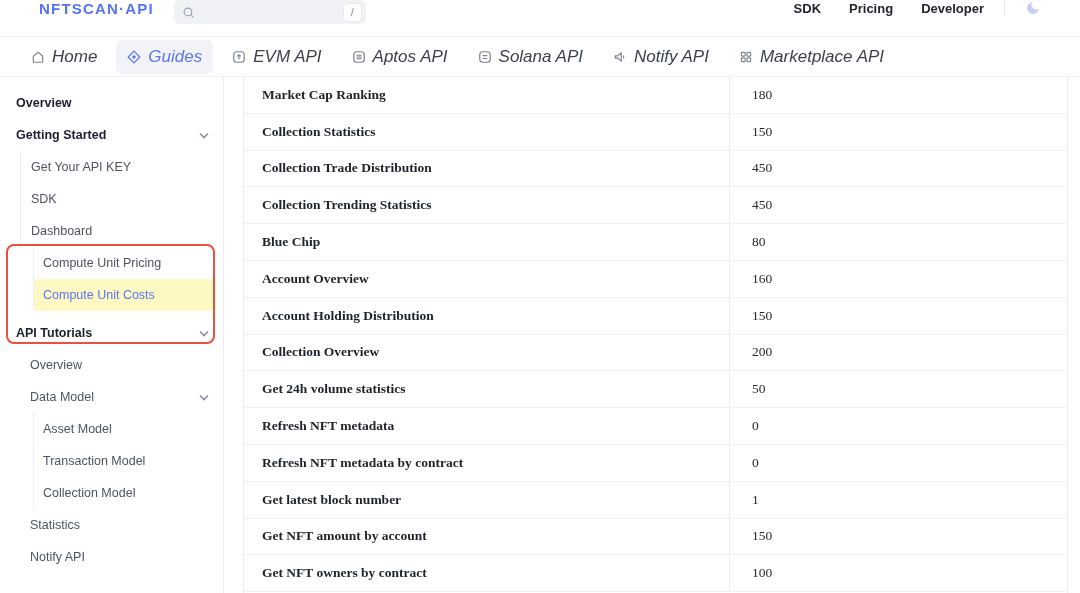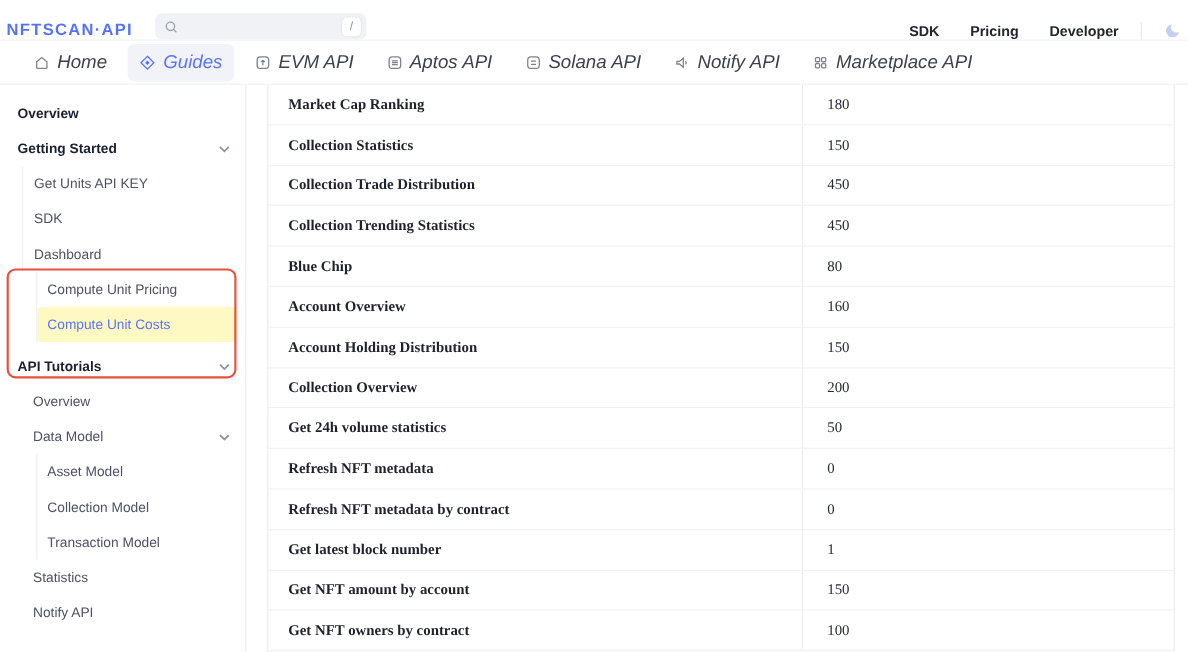--- a/index.html
+++ b/index.html
@@ -5,21 +5,21 @@
   * { box-sizing: border-box; }
   html,body { margin:0; padding:0; }
   body {
     width:1080px; height:593px; overflow:hidden;
     font-family:"Liberation Sans", sans-serif;
     background:#ffffff; color:#1c212c; font-size:13px;
   }
   svg { display:block; }
 
   
-  .topbar { height:37px; display:flex; align-items:flex-end; padding:0 6px; border-bottom:1px solid #f0f1f3; }
+  .topbar { height:37px; display:flex; align-items:flex-start; padding:0 39px; border-bottom:1px solid #f0f1f3; }
   .logo { font-size:15px; font-weight:800; letter-spacing:1.2px; color:#5672f7; white-space:nowrap; cursor:pointer; }
   .search { margin-left:20px; width:192px; height:24px; background:#f1f2f5; border-radius:6px;
             display:flex; align-items:center; padding:0 5px 0 8px; }
   .search input { flex:1; min-width:0; border:none; background:transparent; outline:none;
                   font-family:inherit; font-size:12px; color:#333; }
   .search .slash { width:17px; height:17px; background:#fff; border-radius:4px; box-shadow:0 0 0 1px #e7e9ee;
                    display:flex; align-items:center; justify-content:center; font-size:11px; color:#8a90a0; }
   .top-right { margin-left:auto; display:flex; align-items:center; gap:28px; }
   .top-link { font-size:13px; font-weight:600; color:#20252f; cursor:pointer; }
   .top-divider { width:1px; height:16px; background:#e6e8ed; margin:0 -8px; }
@@ -181,21 +181,21 @@
       <span>Getting Started</span>
       <span class="chev">
         <svg width="10" height="7" viewBox="0 0 10 7" fill="none" stroke="currentColor" stroke-width="1.6">
             <path d="M1 1.5 5 5.5 9 1.5"></path>
           </svg>
       </span>
     </div>
 
     <div class="group2">
       <div class="s-item">
-        <span>Get Units API KEY</span>
+        <span>Get Your API KEY</span>
       </div>
       <div class="s-item">
         <span>SDK</span>
       </div>
       <div class="s-item">
         <span>Dashboard</span>
       </div>
     </div>
 
     <div class="group2-noline">
@@ -228,24 +228,24 @@
           <svg width="10" height="7" viewBox="0 0 10 7" fill="none" stroke="currentColor" stroke-width="1.6">
               <path d="M1 1.5 5 5.5 9 1.5"></path>
             </svg>
         </span>
       </div>
       <div class="group3">
         <div class="s-item">
           <span>Asset Model</span>
         </div>
         <div class="s-item">
+          <span>Transaction Model</span>
+        </div>
+        <div class="s-item">
           <span>Collection Model</span>
-        </div>
-        <div class="s-item">
-          <span>Transaction Model</span>
         </div>
       </div>
       <div class="s-item">
         <span>Statistics</span>
       </div>
       <div class="s-item">
         <span>Notify API</span>
       </div>
     </div>
 

